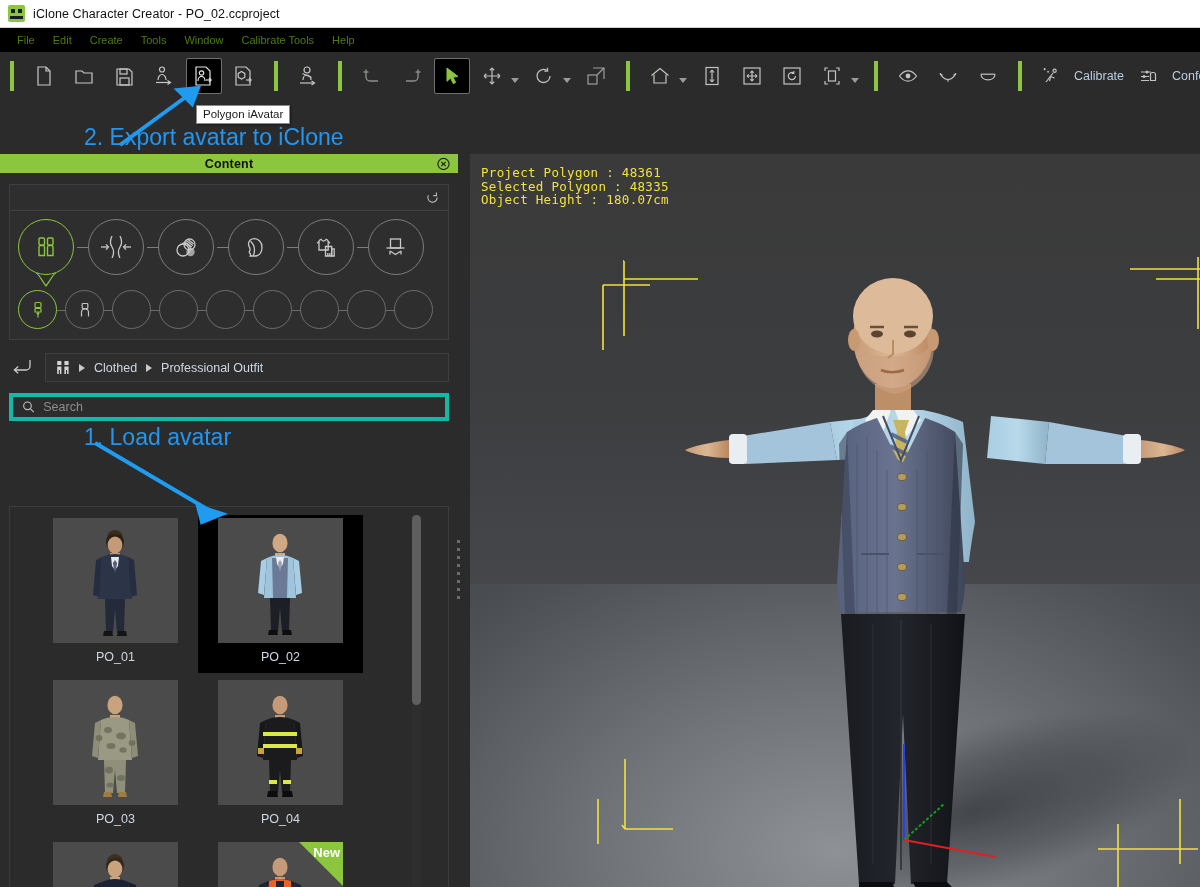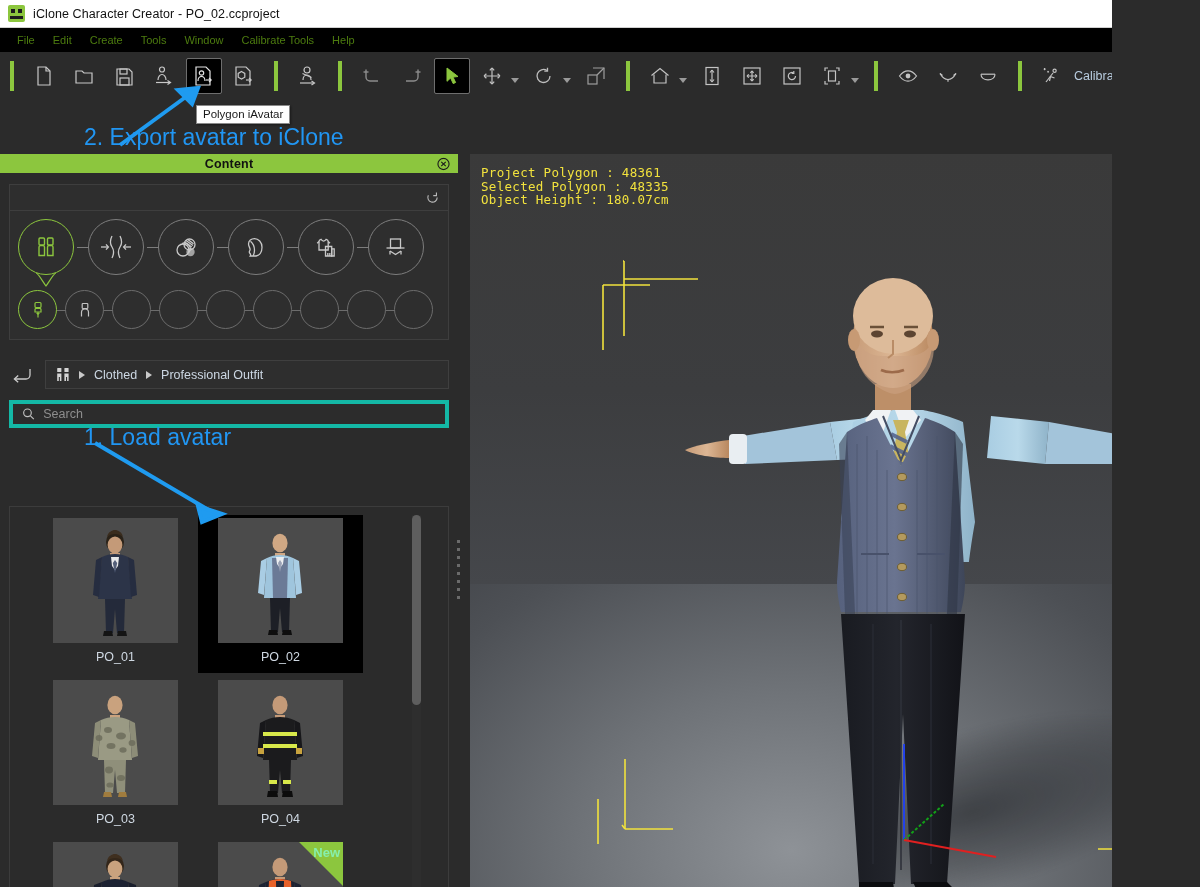--- a/index.html
+++ b/index.html
@@ -3,21 +3,21 @@
 <meta charset="utf-8">
 <style>
   * { box-sizing: border-box; margin: 0; padding: 0; }
   html, body {
     width: 1200px; height: 887px;
     overflow: hidden;
     background: #2b2b2b;
     font-family: "Liberation Sans", sans-serif;
     -webkit-font-smoothing: antialiased;
   }
-  #app { position: relative; width: 1112px; height: 887px; overflow: hidden; }
+  #app { position: relative; width: 1200px; height: 887px; overflow: hidden; }
 
   
   .titlebar {
     height: 28px; background: #ffffff; display: flex; align-items: center;
     padding-left: 8px; gap: 8px; border-bottom: 1px solid #d0d0d0;
   }
   .app-logo {
     width: 17px; height: 17px; background: #8cc63e; border-radius: 2px;
     position: relative; flex: none;
   }
@@ -131,21 +131,21 @@
     flex: none; cursor: default;
   }
   .sub-icon + .sub-icon { margin-left: 8px; }
   .sub-icon::before {
     content: ""; position: absolute; left: -9px; top: 50%; width: 9px; height: 1px; background: #6c6c6c;
   }
   .sub-icon:first-child::before { display: none; }
   .sub-icon.sel { border-color: #8cc63e; }
 
   
-  .crumb-row { display: flex; align-items: center; margin-top: 20px; gap: 10px; }
+  .crumb-row { display: flex; align-items: flex-start; margin-top: 13px; gap: 10px; }
   .crumb-back { width: 26px; height: 26px; display: flex; align-items: center; justify-content: center; cursor: default; }
   .crumb-bar {
     flex: 1; height: 29px; border: 1px solid #3f3f3f; background: #2e2e2e;
     display: flex; align-items: center; padding: 0 10px; gap: 9px;
   }
   .crumb-txt { font-size: 12.5px; color: #ccd7e3; white-space: nowrap; cursor: default; }
   .crumb-arrow {
     width: 0; height: 0; border-top: 4.5px solid transparent; border-bottom: 4.5px solid transparent;
     border-left: 6px solid #c9c9c9;
   }
@@ -189,21 +189,21 @@
   .cell.sel .thumb { width: 125px; }
   .cell-label {
     text-align: center; font-size: 12.5px; color: #cfd8e2; padding: 7px 0 9px;
   }
   .badge-new {
     position: absolute; right: 0; top: 0; width: 0; height: 0;
     border-top: 44px solid #8cc63e; border-left: 44px solid transparent;
   }
   .badge-new-text {
     position: absolute; right: 3px; top: 3px; font-size: 13px; font-weight: bold;
-    color: #86efac; transform: rotate(0deg);
+    color: #ffffff; transform: rotate(0deg);
   }
   .vscroll {
     position: absolute; right: 27px; top: 8px; width: 9px; height: 190px;
     background: #5e5e5e; border-radius: 5px;
   }
   .vscroll-track {
     position: absolute; right: 27px; top: 8px; width: 9px; bottom: 0; background: #2e2e2e;
   }
 
   

